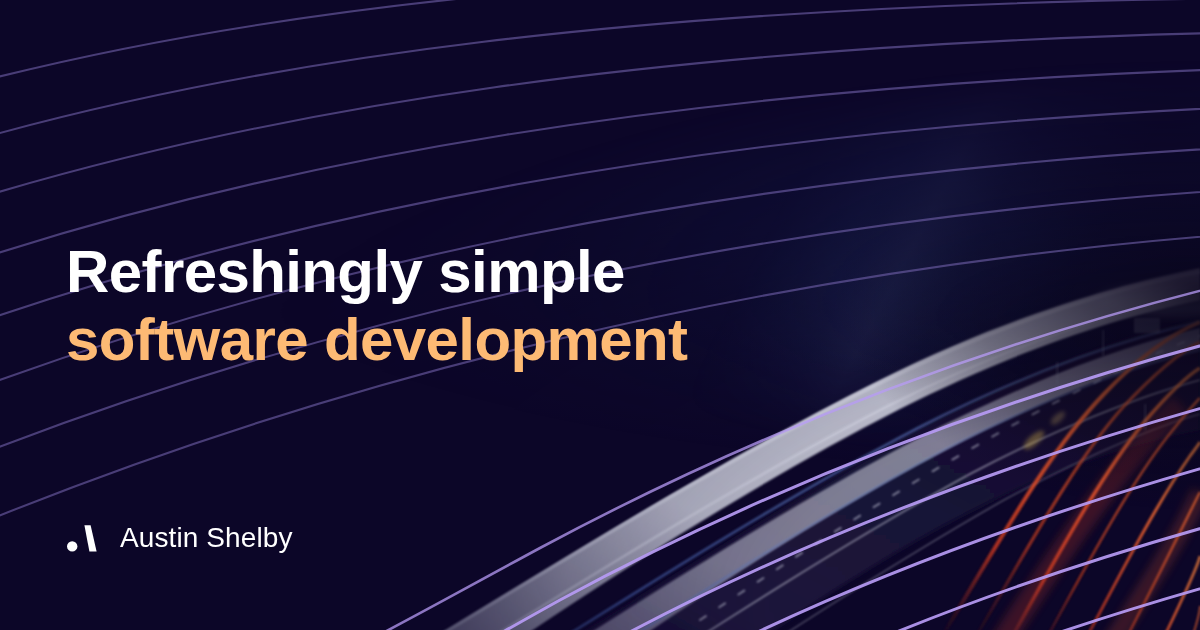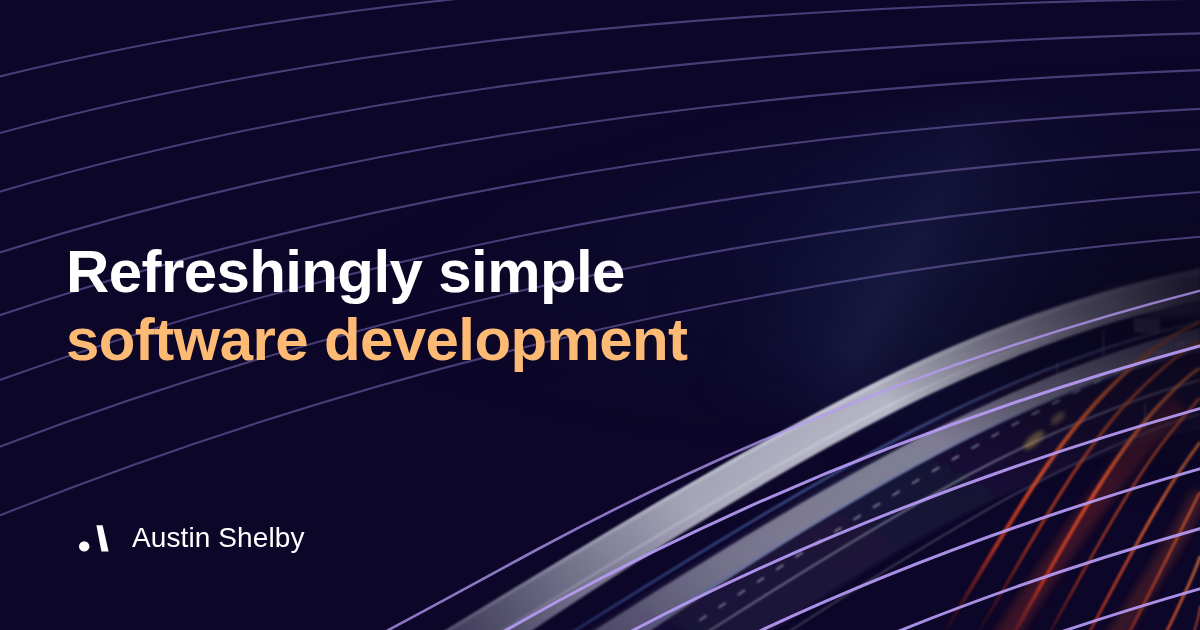--- a/index.html
+++ b/index.html
@@ -69,21 +69,21 @@
     font-size: 60px;
     font-weight: 700;
     line-height: 68px;
     letter-spacing: -0.6px;
   }
   .headline .l1 { display: block; color: #ffffff; }
   .headline .l2 { display: block; color: #fdba74; }
 
   .byline {
     position: absolute;
-    left: 78px;
+    left: 66px;
     top: 521px;
     display: flex;
     align-items: center;
     gap: 20px;
   }
   .logo-mark {
     width: 34px;
     height: 34px;
     display: block;
     flex: none;

